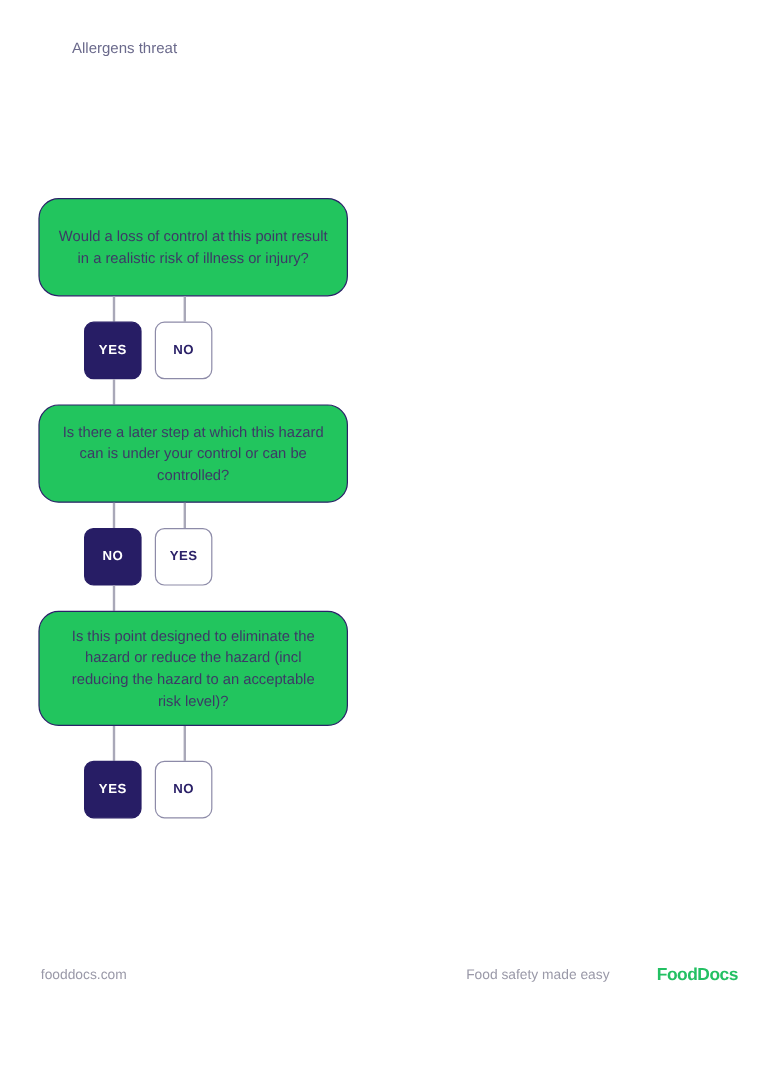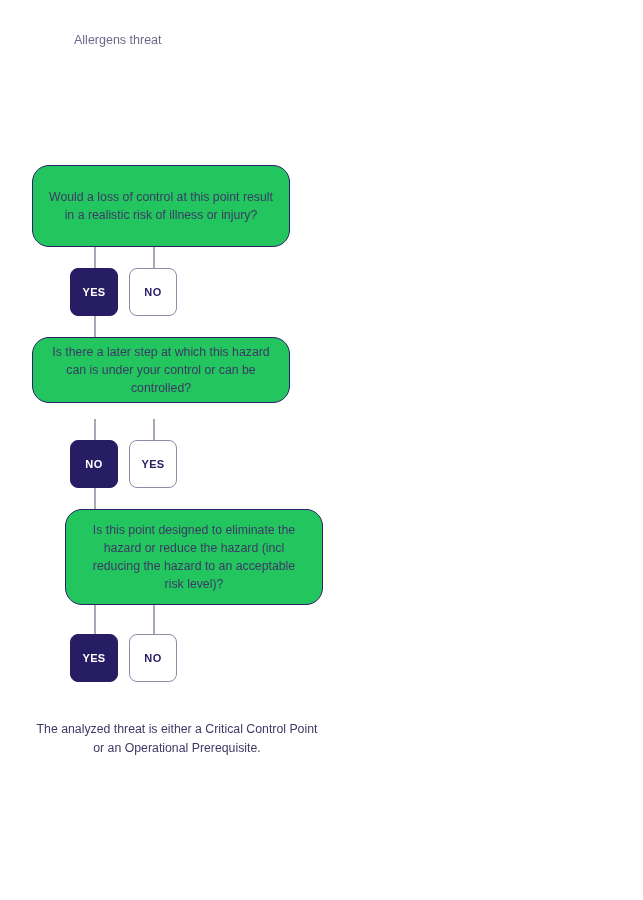--- a/index.html
+++ b/index.html
@@ -31,21 +31,21 @@
   }
   .title {
     font-size: 25px;
     line-height: 32px;
     font-weight: bold;
     color: #251c5e;
     letter-spacing: -0.3px;
     margin: 0;
   }
   .subtitle {
-    margin: 6px 0 0 16px;
+    margin: 6px 0 0 2px;
     font-size: 12.5px;
     line-height: 16px;
     color: #6b6a8c;
     font-weight: normal;
   }
 
   
   .flow {
     position: absolute;
     left: 0;
@@ -177,47 +177,51 @@
     <div class="btn-row" style="top:103px;">
       <div class="btn filled pos-a">
         <span>YES</span>
       </div>
       <div class="btn outline pos-b">
         <span>NO</span>
       </div>
     </div>
     <div class="connector" style="left:94px;top:151px;height:21px;"></div>
 
-    <div class="q-box" style="top:172px;height:66px;">
+    <div class="q-box" style="top:172px;height:82px;">
       <div class="q-text">Is there a later step at which this hazard can is under your control or can be controlled?</div>
     </div>
     <div class="connector" style="left:94px;top:254px;height:21px;"></div>
     <div class="connector" style="left:153px;top:254px;height:21px;"></div>
     <div class="btn-row" style="top:275px;">
       <div class="btn filled pos-a">
         <span>NO</span>
       </div>
       <div class="btn outline pos-b">
         <span>YES</span>
       </div>
     </div>
     <div class="connector" style="left:94px;top:323px;height:21px;"></div>
 
-    <div class="q-box" style="top:344px;height:96px;margin-left:33px;">
+    <div class="q-box" style="top:344px;height:96px;">
       <div class="q-text">Is this point designed to eliminate the hazard or reduce the hazard (incl reducing the hazard to an acceptable risk level)?</div>
     </div>
     <div class="connector" style="left:94px;top:440px;height:29px;"></div>
     <div class="connector" style="left:153px;top:440px;height:29px;"></div>
     <div class="btn-row" style="top:469px;">
       <div class="btn filled pos-a">
         <span>YES</span>
       </div>
       <div class="btn outline pos-b">
         <span>NO</span>
       </div>
     </div>
 
   </div>
 
-  <div class="conclusion">The analyzed threat is either a Critical Control Point or an Operational Prerequisite.</div>
-
+
+  <div class="footer">
+    <div class="footer-left">fooddocs.com</div>
+    <div class="footer-tag">Food safety made easy</div>
+    <div class="footer-logo">FoodDocs</div>
+  </div>
 
 </div>
 
 </body></html>

